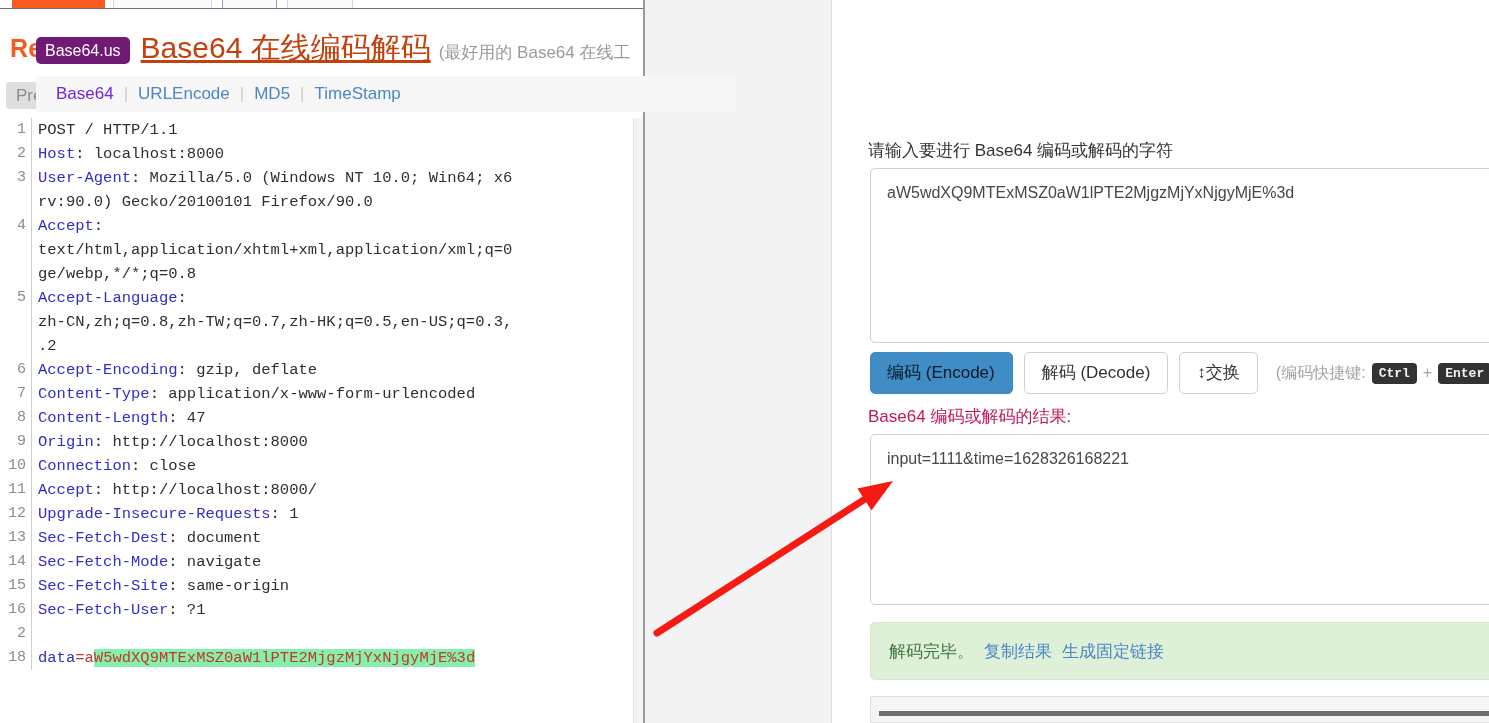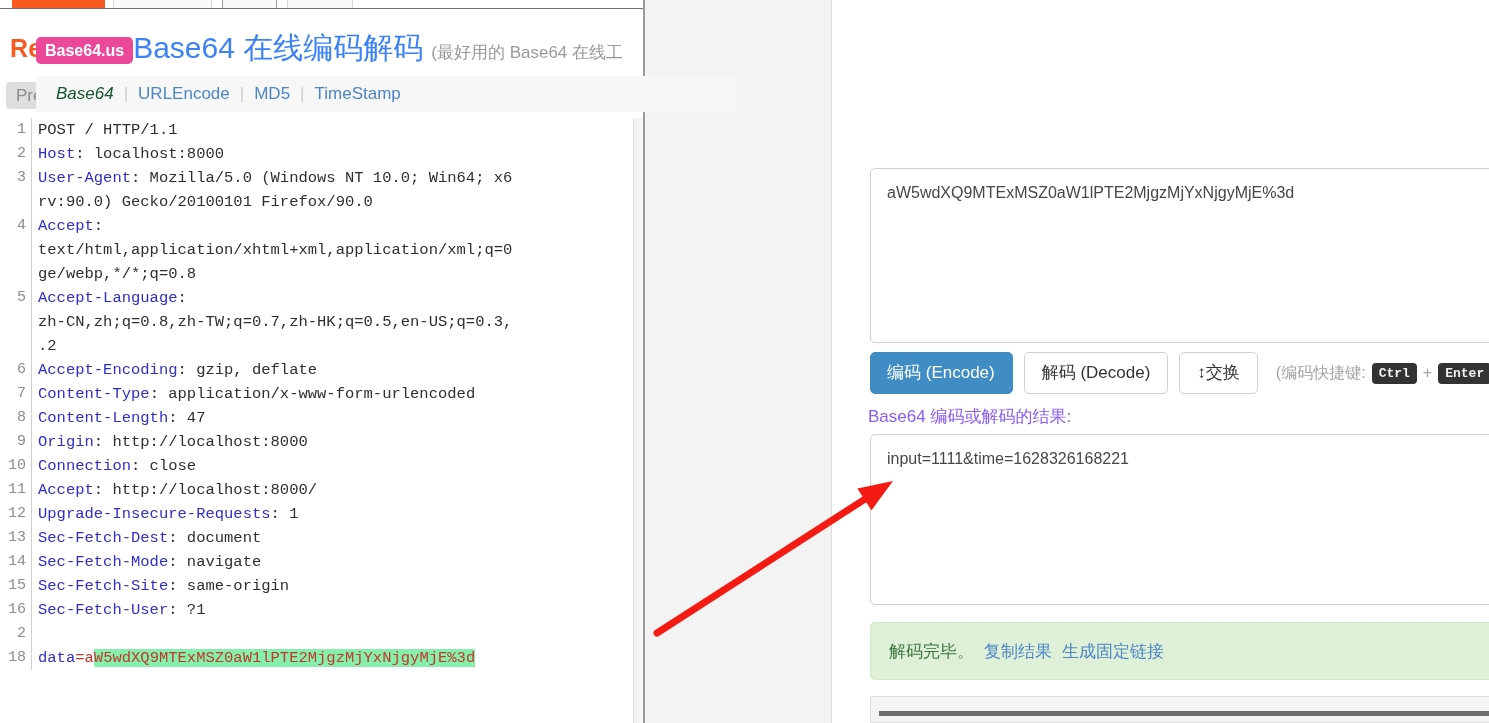--- a/index.html
+++ b/index.html
@@ -169,35 +169,36 @@
   }
   #brand-row {
     position: absolute;
     left: 36px; top: 28px;
     display: flex;
     align-items: baseline;
     white-space: nowrap;
   }
   #brand-badge {
     display: inline-block;
-    background: #ec4899;
+    background: #701a75;
     color: #ffffff;
     font-size: 16px;
-    font-weight: bold;
+    font-weight: normal;
     border-radius: 5px;
     padding: 3px 9px;
     line-height: 21px;
     position: relative;
     top: -2px;
   }
   #site-title {
     font-size: 30px;
-    color: #3b82f6;
-    margin-left: 0;
+    color: #c2410c;
+    margin-left: 11px;
     font-weight: normal;
+    text-decoration: underline;
   }
   #site-subtitle {
     font-size: 17px;
     color: #9a9a9a;
     margin-left: 8px;
   }
 
   #navbar {
     position: absolute;
     left: 36px; top: 76px;
@@ -208,32 +209,32 @@
     align-items: center;
     padding-left: 20px;
     box-sizing: border-box;
     font-size: 17px;
   }
   .nav-link {
     color: #4c86c6;
     text-decoration: none;
     cursor: pointer;
   }
-  .nav-link.current { color: #14532d; cursor: default; font-style: italic; }
+  .nav-link.current { color: #6d28d9; cursor: default; }
   .nav-sep { color: #cdcdcd; margin: 0 10px; }
 
   #input-label {
     position: absolute;
     left: 868px; top: 139px;
     font-size: 17px;
     color: #333333;
   }
   .pane-label {
     font-size: 17px;
-    color: #8b5cf6;
+    color: #be185d;
   }
 
   .tbox {
     position: absolute;
     background: #ffffff;
     border: 1px solid #d0d0d0;
     border-radius: 5px;
     box-sizing: border-box;
     padding: 13px 16px;
     font-family: "Liberation Sans", sans-serif;
@@ -266,21 +267,21 @@
     border-radius: 5px;
     padding: 9px 17px;
     line-height: 22px;
     cursor: pointer;
     white-space: nowrap;
     box-sizing: border-box;
   }
   .b64-btn.primary {
     background: #3f8dc4;
     border: 1px solid #3f8dc4;
-    color: #ffffff;
+    color: #0f172a;
     padding-left: 16px;
   }
   .b64-btn.ghost {
     background: #ffffff;
     border: 1px solid #d0d0d0;
     color: #333333;
   }
   #hint-text {
     font-size: 16px;
     color: #a3a3a3;
@@ -493,20 +494,21 @@
   <div id="navbar">
       <span class="nav-link current">Base64</span>
       <span class="nav-sep">|</span>
       <span class="nav-link">URLEncode</span>
       <span class="nav-sep">|</span>
       <span class="nav-link">MD5</span>
       <span class="nav-sep">|</span>
       <span class="nav-link">TimeStamp</span>
     </div>
 
+  <div id="input-label" class="pane-label">请输入要进行 Base64 编码或解码的字符</div>
   <textarea class="tbox" id="input-box" value="aW5wdXQ9MTExMSZ0aW1lPTE2MjgzMjYxNjgyMjE%3d" style="">aW5wdXQ9MTExMSZ0aW1lPTE2MjgzMjYxNjgyMjE%3d</textarea>
 
   <div id="btn-row">
     <button class="b64-btn primary">编码 (Encode)</button>
     <button class="b64-btn ghost">解码 (Decode)</button>
     <button class="b64-btn ghost">↕交换</button>
     <span id="hint-text">
       <span>(编码快捷键:</span>
       <span class="kbd">Ctrl</span>
       <span class="plus">+</span>

